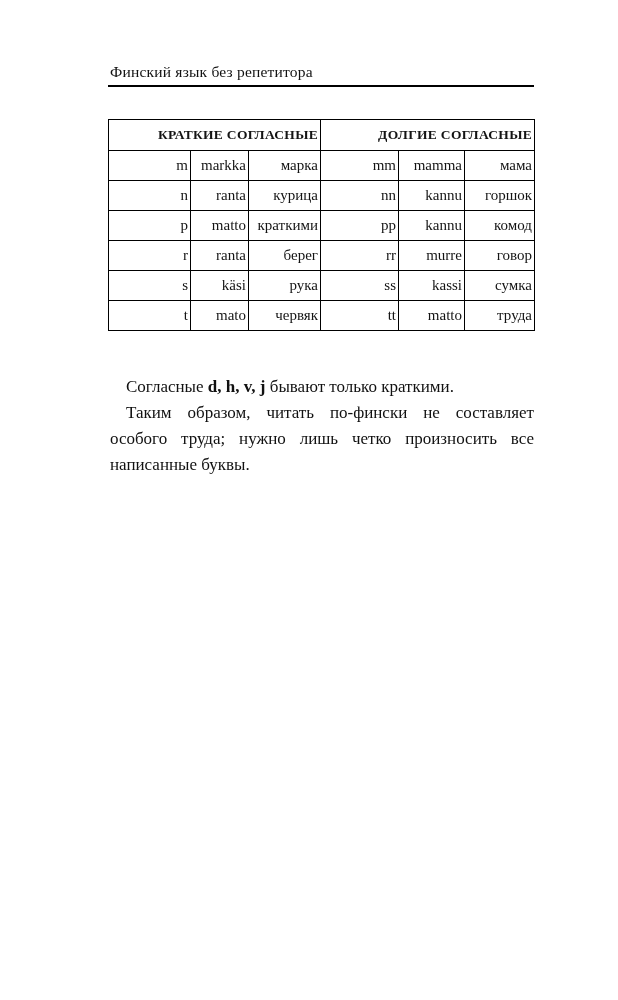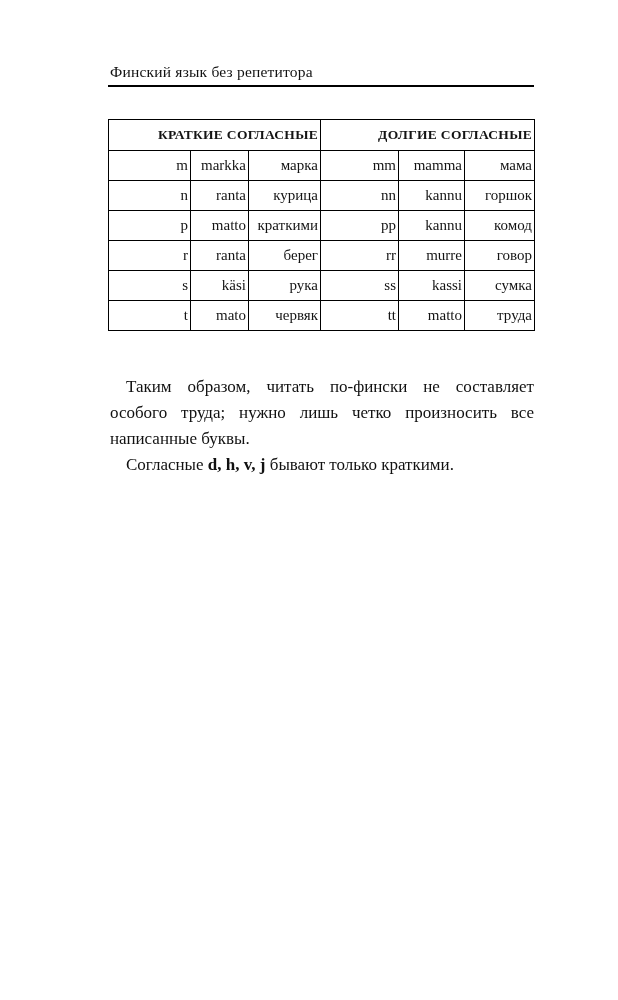--- a/index.html
+++ b/index.html
@@ -151,17 +151,17 @@
         <td>mato</td>
         <td>червяк</td>
         <td>tt</td>
         <td>matto</td>
         <td>труда</td>
       </tr>
     </tbody>
   </table>
 
   <div class="textblock">
+    <p><span>Согласные </span><b>d, h, v, j</b><span> бывают только краткими.</span></p>
     <p>Таким образом, читать по-фински не составляет особого труда; нужно лишь четко произносить все написанные буквы.</p>
-    <p><span>Согласные </span><b>d, h, v, j</b><span> бывают только краткими.</span></p>
   </div>
 
 </div>
 
 </body></html>

